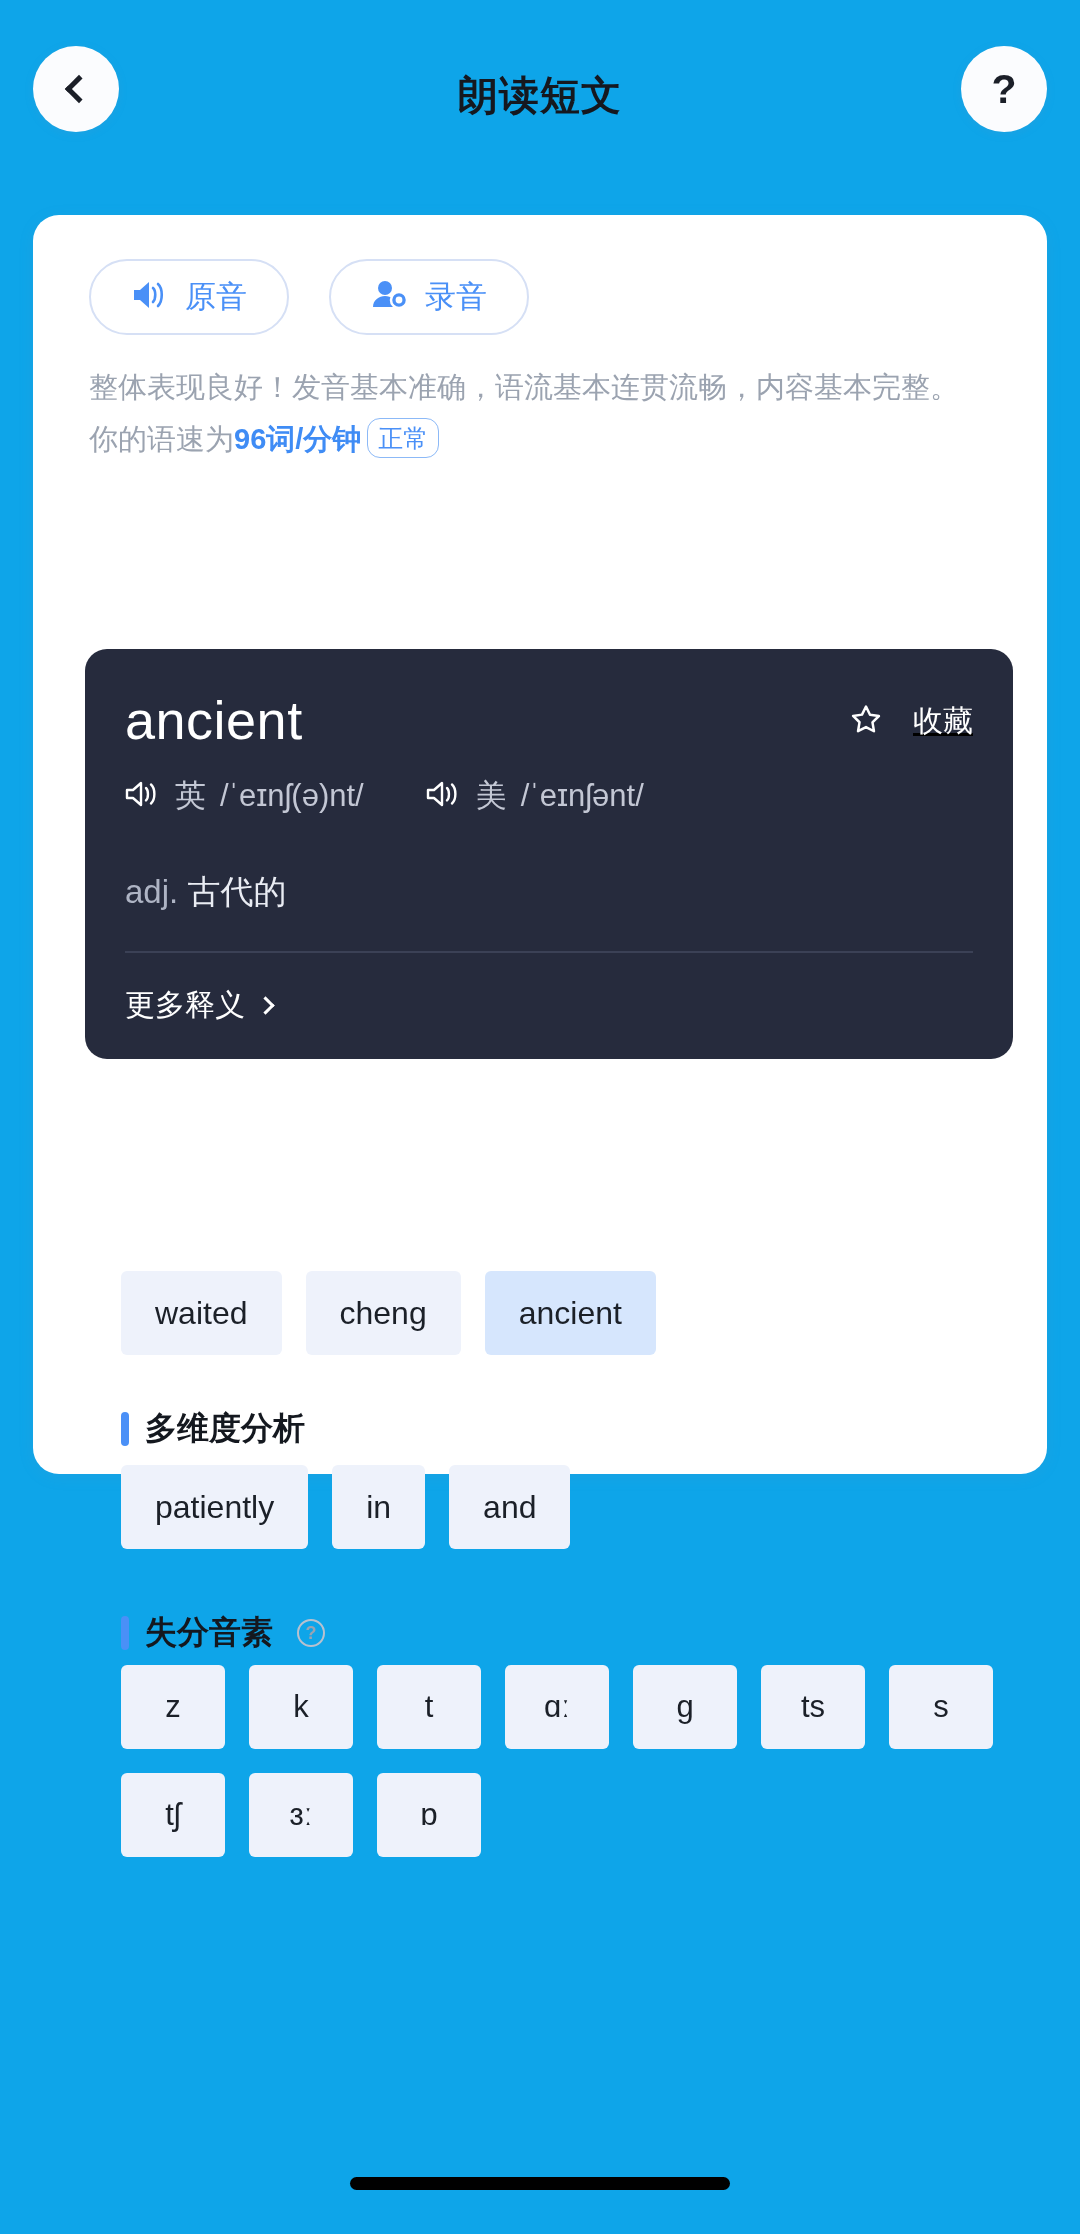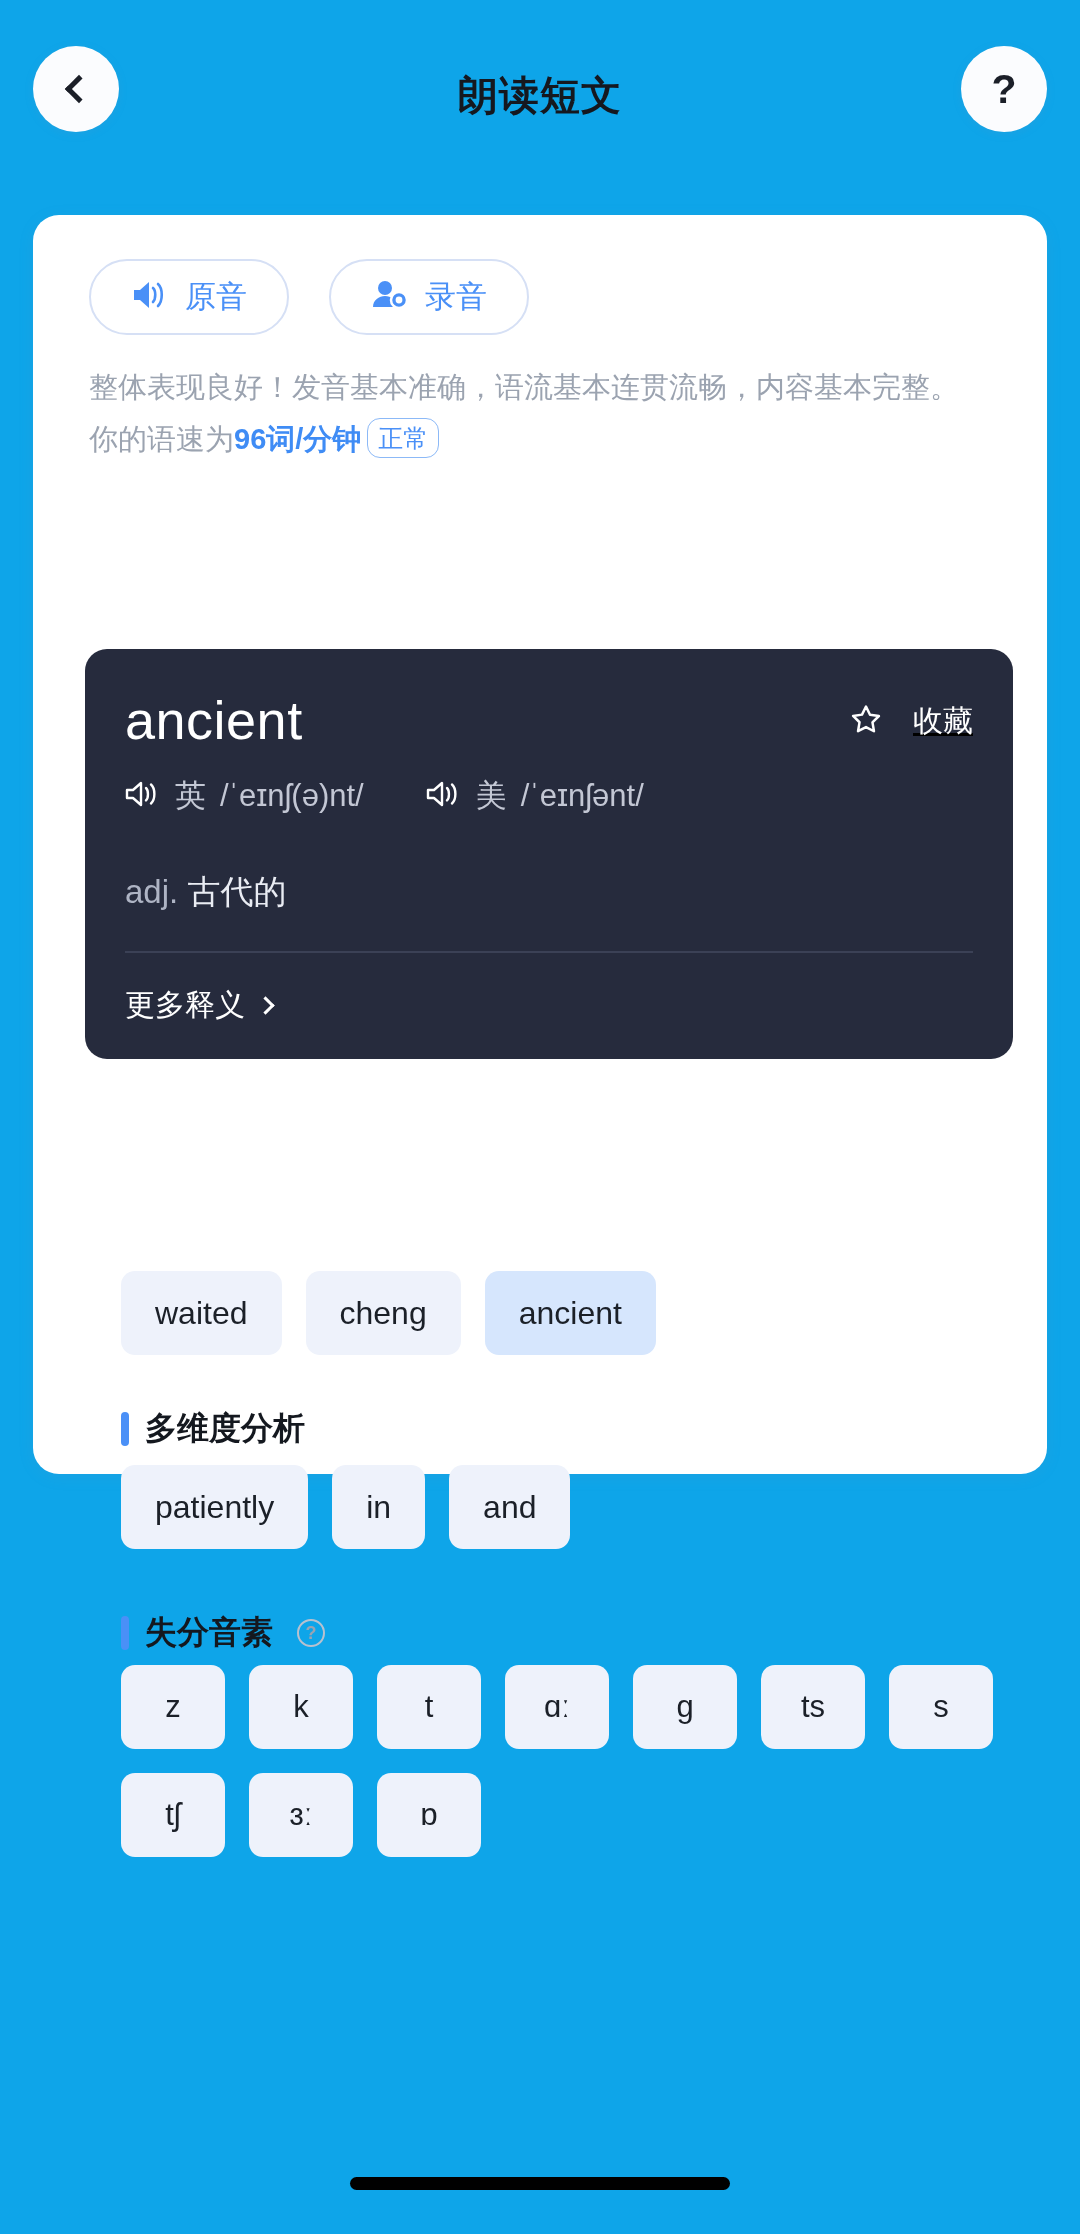--- a/index.html
+++ b/index.html
@@ -97,21 +97,21 @@
   }
   .chev-right-sm {
     width:13px; height:13px;
     border-right:3px solid #fff; border-top:3px solid #fff;
     transform:rotate(45deg);
   }
 
   
   .chips { display:flex; flex-wrap:wrap; gap:24px; }
   .chip {
-    background:#eef2fb; border-radius:14px;
+    background:#eef2fb; border-radius:6px;
     height:84px; padding:0 34px;
     display:flex; align-items:center; justify-content:center;
     font-size:32px; color:#1b2028;
   }
   .chip.sel { background:#d6e6fd; }
   .chip.ph { min-width:104px; padding:0 26px; font-size:31px; }
 
   .abs-words { position:absolute; left:88px; top:1056px; width:900px; }
   .abs-missed-head { position:absolute; left:88px; top:1192px; }
   .abs-missed { position:absolute; left:88px; top:1250px; width:900px; }

